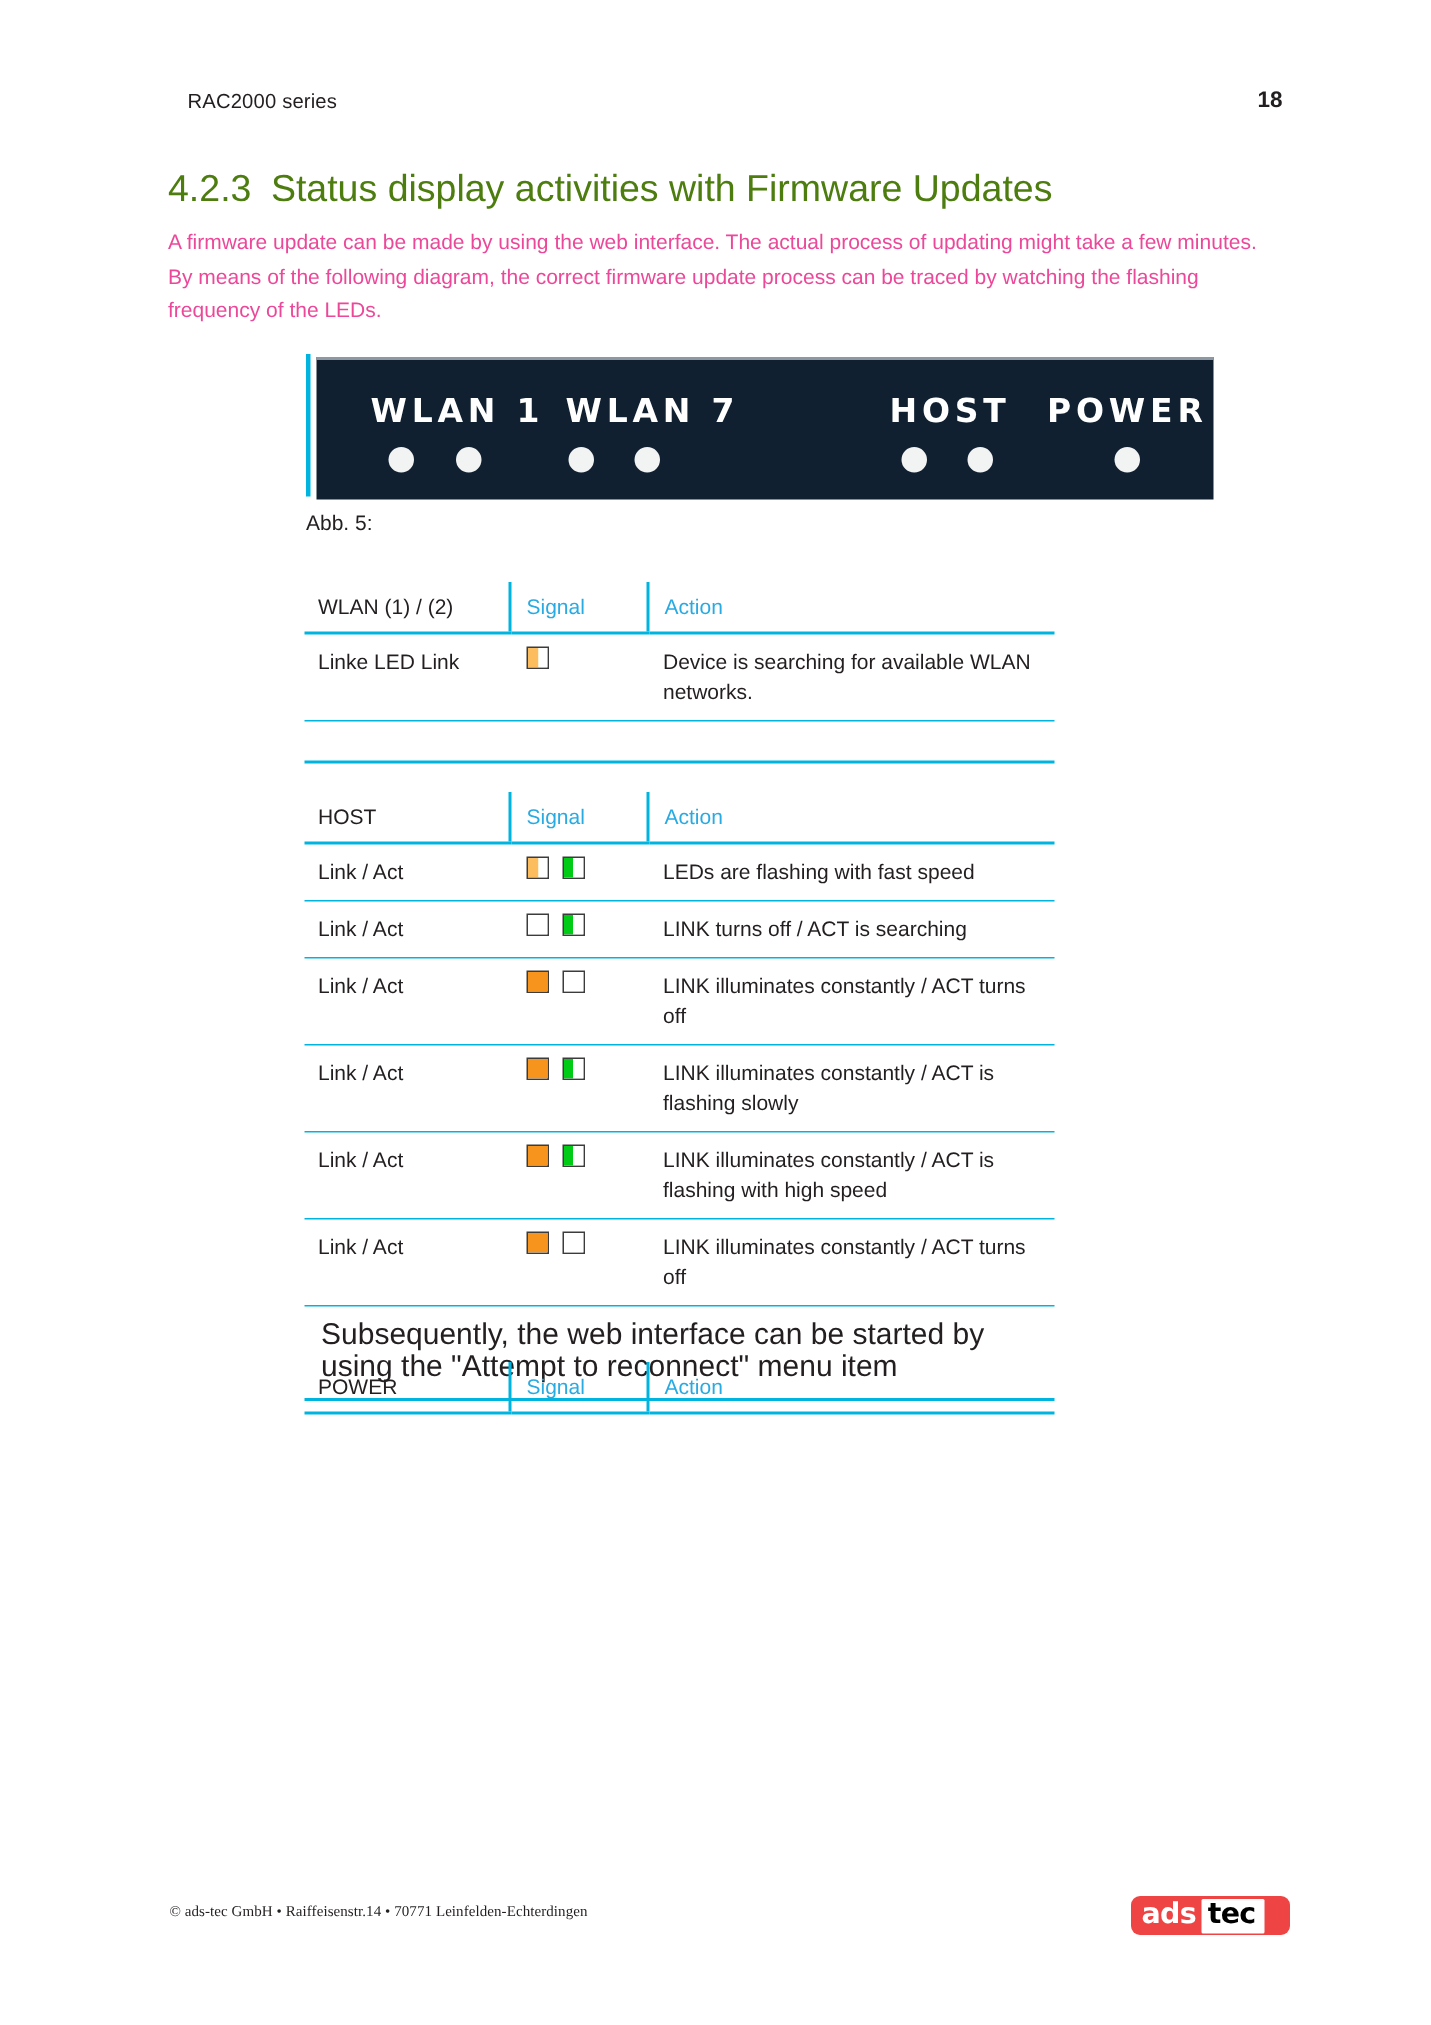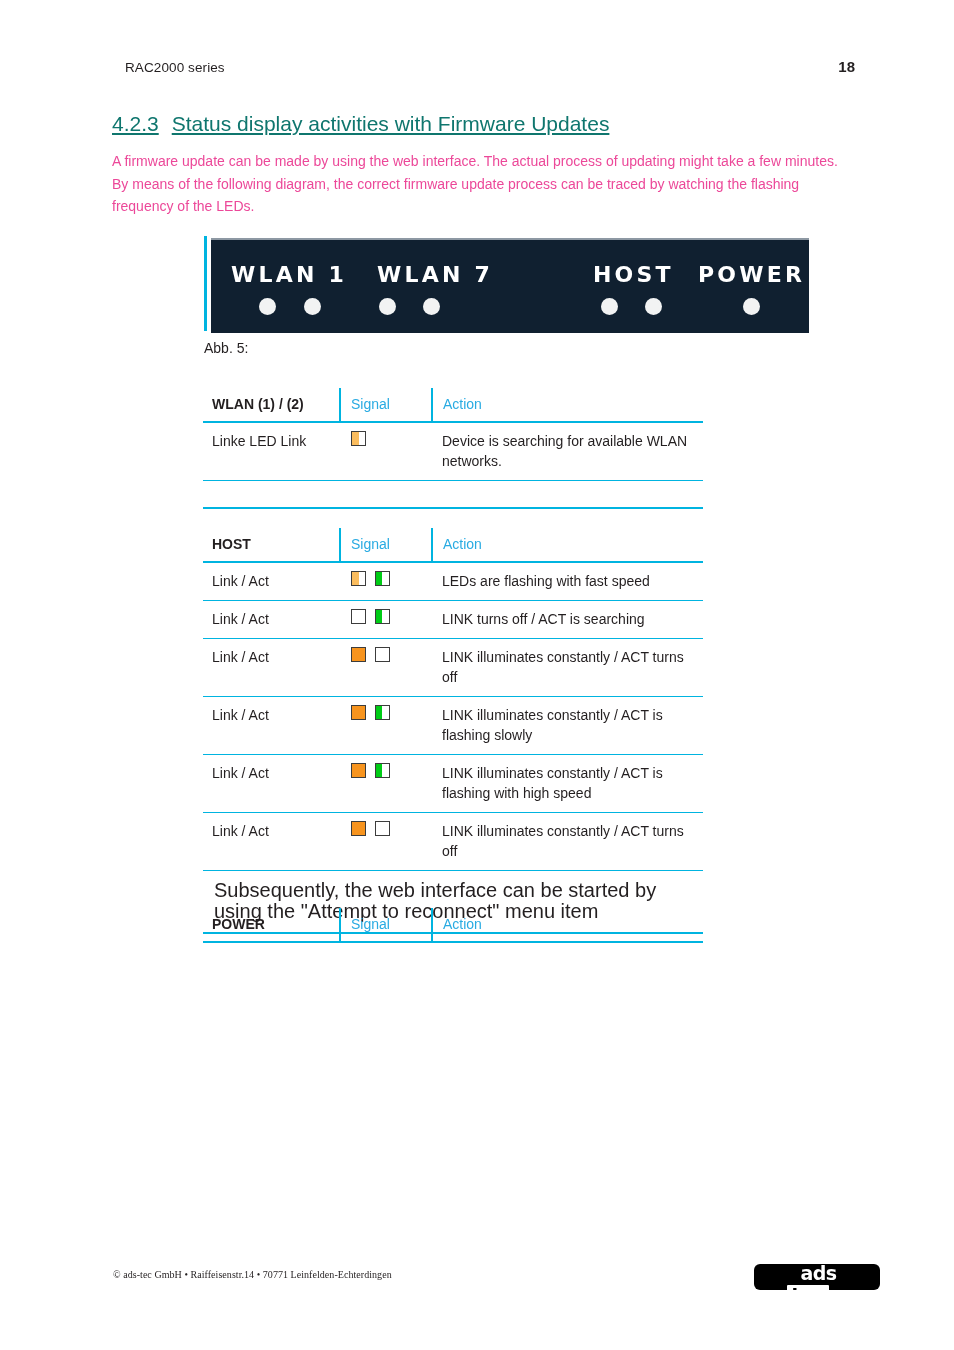--- a/index.html
+++ b/index.html
@@ -35,24 +35,23 @@
     font-size: 15px;
     font-weight: bold;
     color: #231f20;
   }
 
   
   .section-heading {
     position: absolute;
     left: 112px;
     top: 112px;
-    font-size: 21px;
-    color: #0f766e;
+    font-size: 25px;
+    color: #4d7c0f;
     white-space: pre;
-    text-decoration: underline;
   }
   .section-heading .num { margin-right: 13px; }
 
   
   .intro {
     position: absolute;
     left: 112px;
     top: 150px;
     width: 742px;
     font-size: 14px;
@@ -133,21 +132,21 @@
     text-align: left;
     font-weight: normal;
   }
 
   .hdr-row th {
     padding: 8px 0 9px 9px;
     font-size: 14px;
     border-bottom: 2px solid #00b4e0;
   }
   .hdr-row th.name {
-    font-weight: bold;
+    font-weight: normal;
     color: #231f20;
     padding-left: 9px;
   }
   .hdr-row th.signal,
   .hdr-row th.action {
     color: #29abe2;
     border-left: 2px solid #00b4e0;
     padding-left: 10px;
   }
 
@@ -195,28 +194,27 @@
     top: 1269px;
     font-size: 10px;
     color: #231f20;
     letter-spacing: .05px;
     font-family: Liberation Serif, serif;
   }
   .footer-logo {
     position: absolute;
     left: 754px;
     top: 1264px;
-    width: 126px;
+    width: 106px;
     height: 26px;
-    background: #000000;
+    background: #ef4444;
     border-radius: 6px;
     display: flex;
     align-items: center;
     overflow: hidden;
-    flex-direction: column;
   }
   .logo-ads {
     color: #ffffff;
     font-family: "DejaVu Sans", sans-serif;
     font-weight: bold;
     font-size: 19px;
     letter-spacing: -0.5px;
     padding: 0 4px 2px 7px;
     line-height: 1;
   }
@@ -242,21 +240,21 @@
 </div>
 
 <div class="section-heading"><span class="num">4.2.3</span><span>Status display activities with Firmware Updates</span></div>
 
 <div class="intro">A firmware update can be made by using the web interface. The actual process of updating might take a few minutes. By means of the following diagram, the correct firmware update process can be traced by watching the flashing frequency of the LEDs.</div>
 
 <div class="figure-wrap">
   <div class="figure-accent"></div>
   <div class="device-panel">
     <div class="led-labels">
-        <span class="led-label" style="left: 20px;">WLAN 1</span>
+        <span class="led-label" style="left: 36px;">WLAN 1</span>
         <span class="led-label" style="left: 166px;">WLAN 7</span>
         <span class="led-label" style="left: 382px;">HOST</span>
         <span class="led-label" style="left: 487px;">POWER</span>
       </div>
     <div class="led-dots">
         <span class="led-dot" style="left: 48px; top: 58px;"></span>
         <span class="led-dot" style="left: 93px; top: 58px;"></span>
         <span class="led-dot" style="left: 168px; top: 58px;"></span>
         <span class="led-dot" style="left: 212px; top: 58px;"></span>
         <span class="led-dot" style="left: 390px; top: 58px;"></span>

